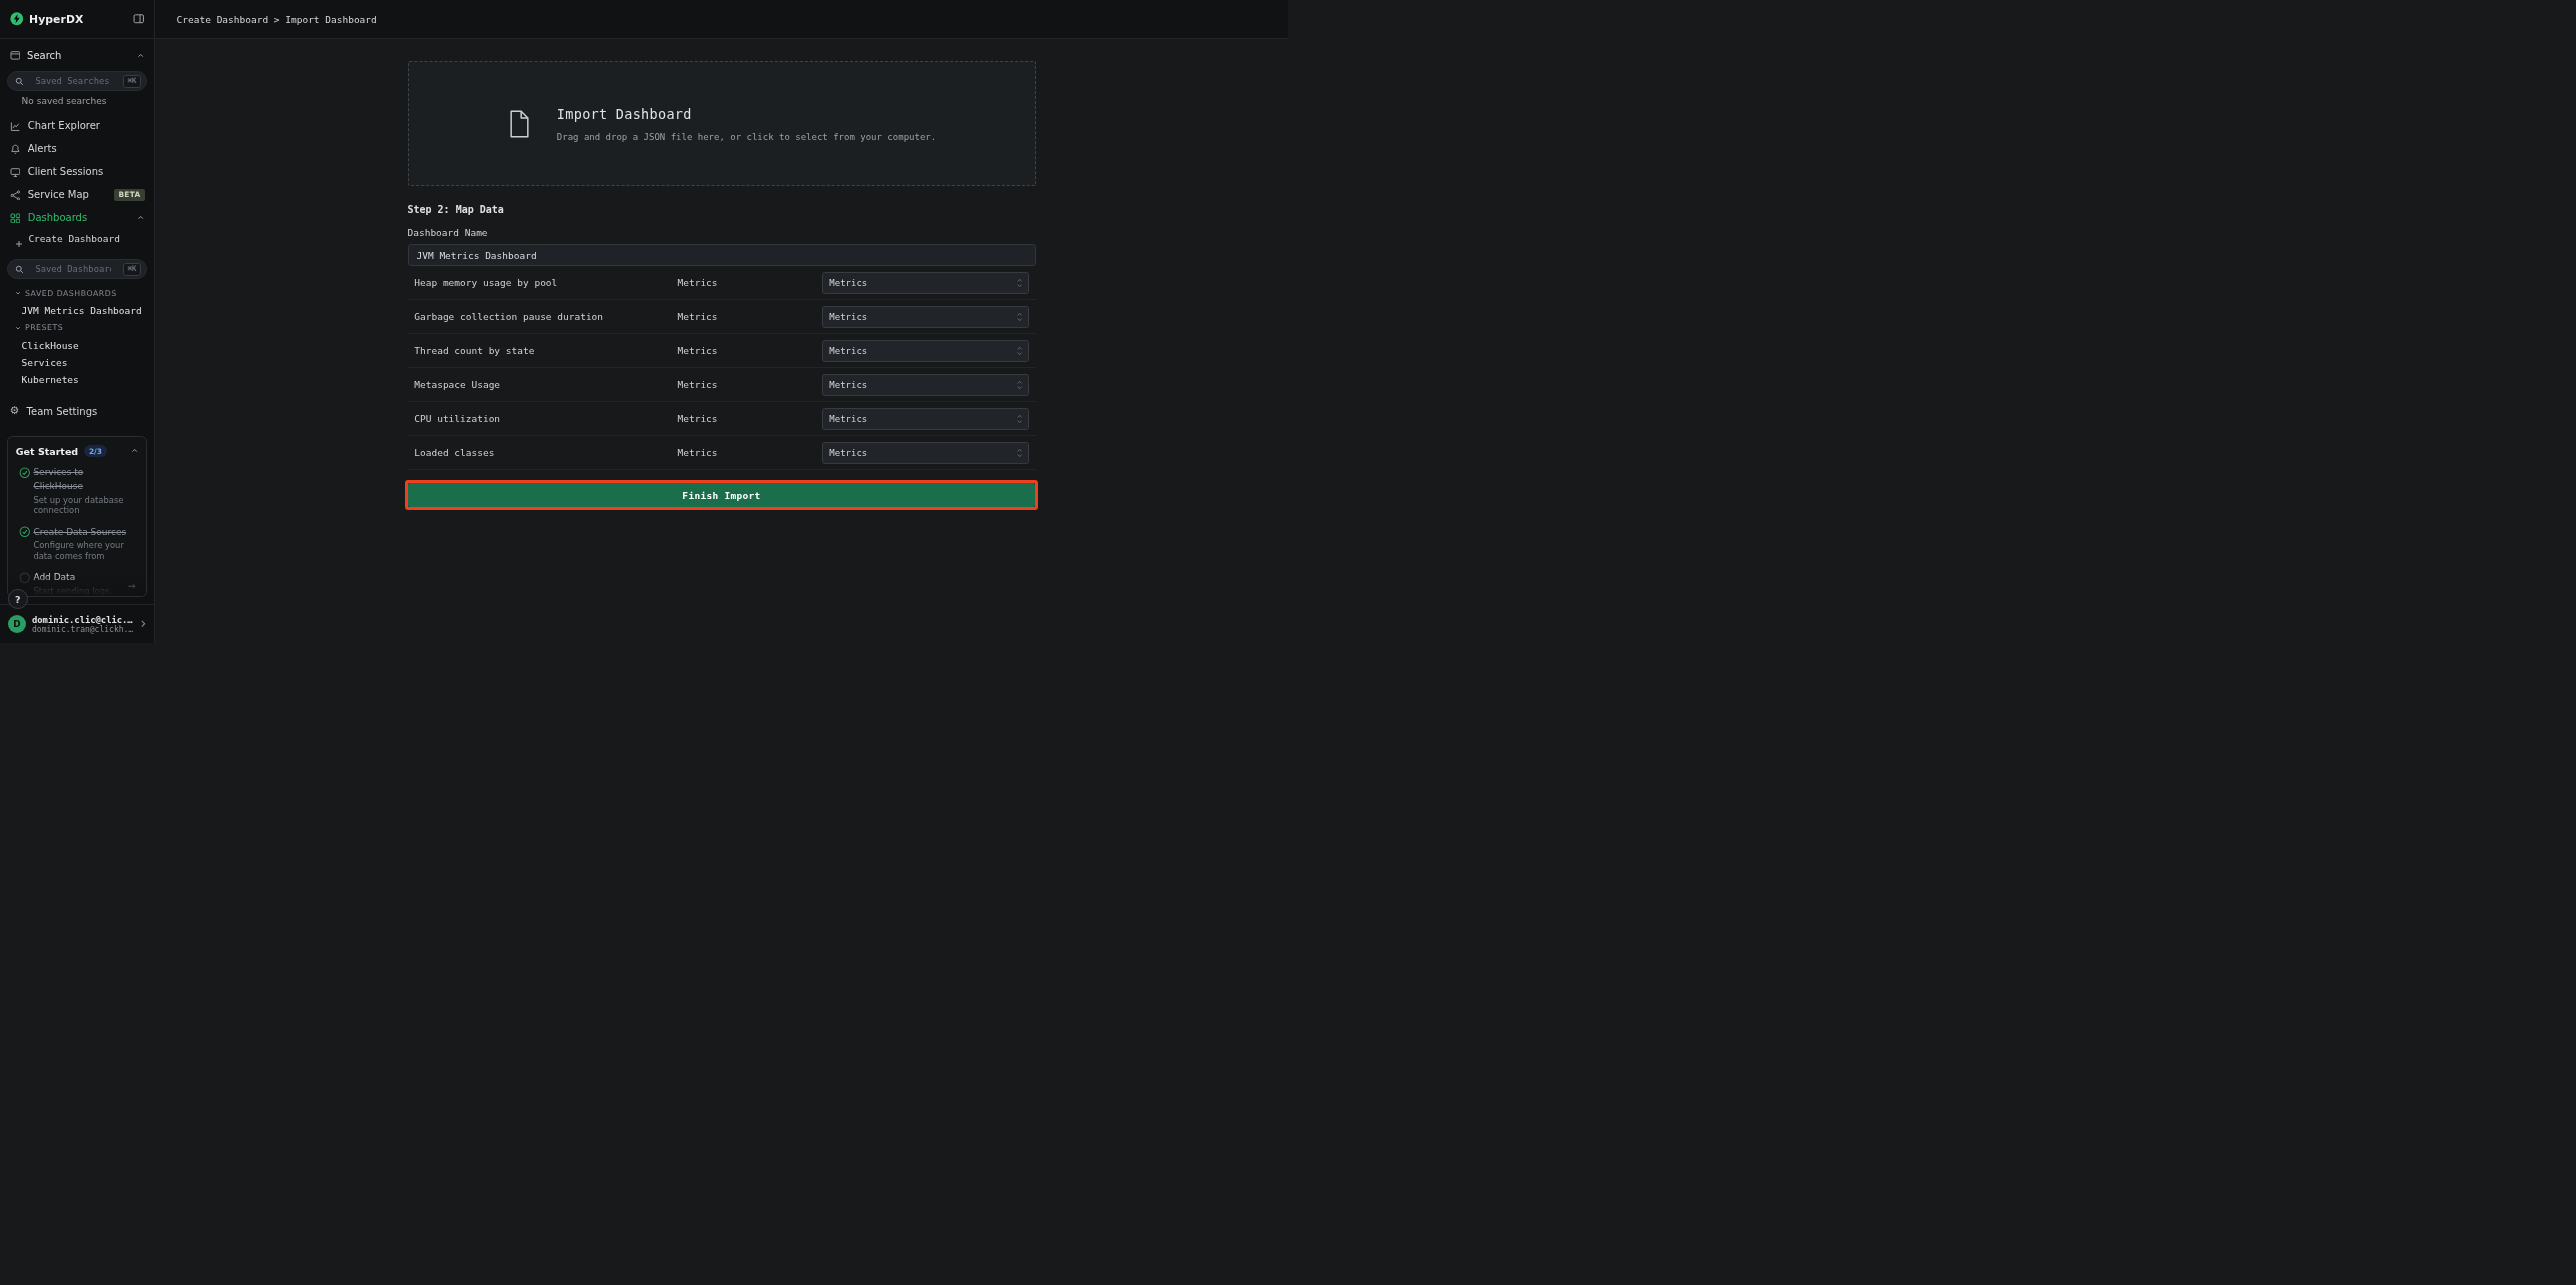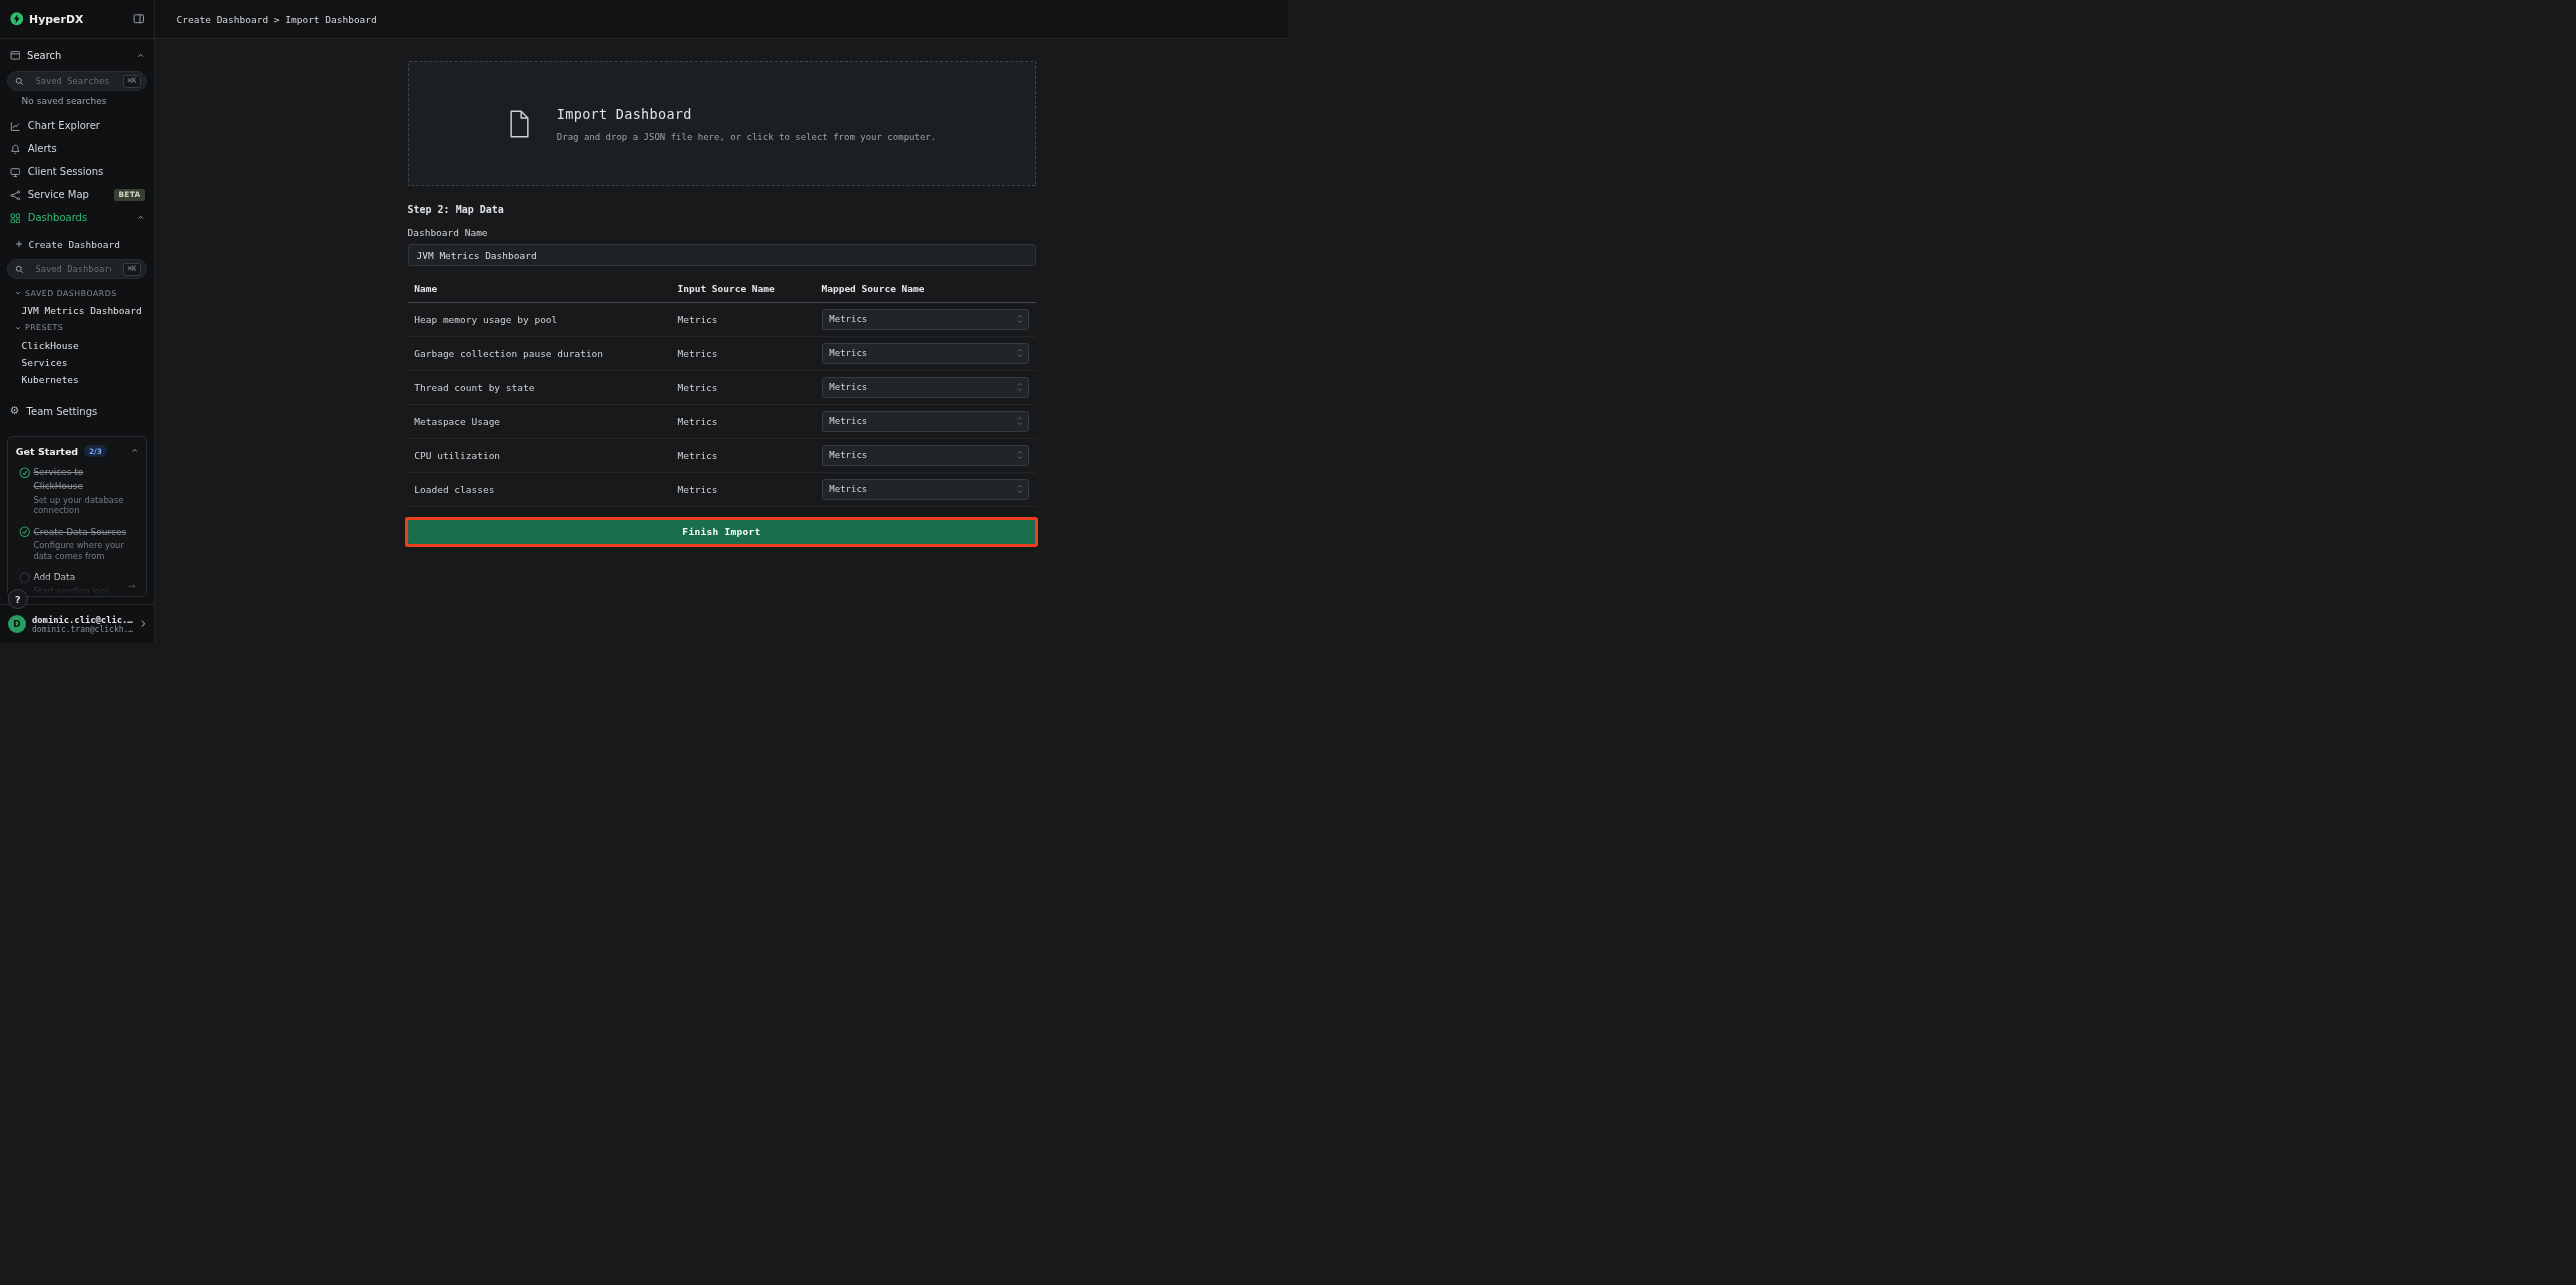--- a/index.html
+++ b/index.html
@@ -34,21 +34,21 @@
   .kbd{font-family:var(--mono);font-size:7.4px;color:#8a9097;border:0.7px solid #3a3e44;
     border-radius:2.7px;padding:0.7px 3.4px;line-height:1.3;background:#15181b}
   .muted-note{font-size:9px;color:#9aa0a6;margin:2.7px 0 8px 21.6px}
   .nav-item{display:flex;align-items:center;gap:7.4px;height:23px;padding:0 9.5px;
     font-size:10px;color:#d2d6da;cursor:pointer}
   .nav-item .spacer{flex:1}
   .nav-item.active,.nav-item.active .icon{color:var(--accent-green)}
   .nav-item.active .nav-label{font-weight:normal}
   .beta-badge{font-size:7.4px;font-weight:bold;letter-spacing:0.3px;color:#ccd4c0;
     background:#393f33;border-radius:2px;padding:1.4px 4px;line-height:1.2}
-  .sub-item{display:flex;align-items:center;gap:5.4px;height:21.6px;padding:0 9.5px 0 15px;
+  .sub-item{display:flex;gap:5.4px;height:21.6px;padding:0 9.5px 0 15px;
     font-family:var(--mono);font-size:9.5px;color:#d2d6da;cursor:pointer}
   .side-heading{display:flex;align-items:center;gap:4px;height:17.6px;padding:0 9.5px 0 15px;
     font-size:7.8px;letter-spacing:0.5px;color:#878d94;font-family:var(--sans);cursor:pointer}
   .side-link{display:flex;align-items:center;height:17px;padding:0 9.5px 0 21.6px;
     font-family:var(--mono);font-size:9.5px;color:#dfe2e5;cursor:pointer;white-space:nowrap}
   .team-settings{margin-top:12px}
   .gear-glyph{font-size:10.8px;line-height:1;color:#aeb4ba}
 
   
   .gs-card{position:relative;flex:0 0 auto;margin:0 6.8px 6.8px;background:#121416;
@@ -382,25 +382,20 @@
           <span class="drop-text">
             <div class="drop-title">Import Dashboard</div>
             <div class="drop-sub">Drag and drop a JSON file here, or click to select from your computer.</div>
           </span>
         </div>
 
         <div class="step-label">Step 2: Map Data</div>
         <div class="field-label">Dashboard Name</div>
         <input class="text-input" value="JVM Metrics Dashboard" style="">
 
-        <div class="t-head">
-          <span class="cell-name">Name</span>
-          <span>Input Source Name</span>
-          <span>Mapped Source Name</span>
-        </div>
 
         <div class="t-row">
           <span class="cell-name">Heap memory usage by pool</span>
           <span>Metrics</span>
           <span>
               <span class="select">
             <span>Metrics</span>
             <span class="updown icon">
               <svg width="5.4" height="8.8" viewBox="0 0 8 13" fill="none" stroke="#6b7077" stroke-width="1.3">
                     <polyline points="1,4.2 4,1.2 7,4.2"></polyline>

